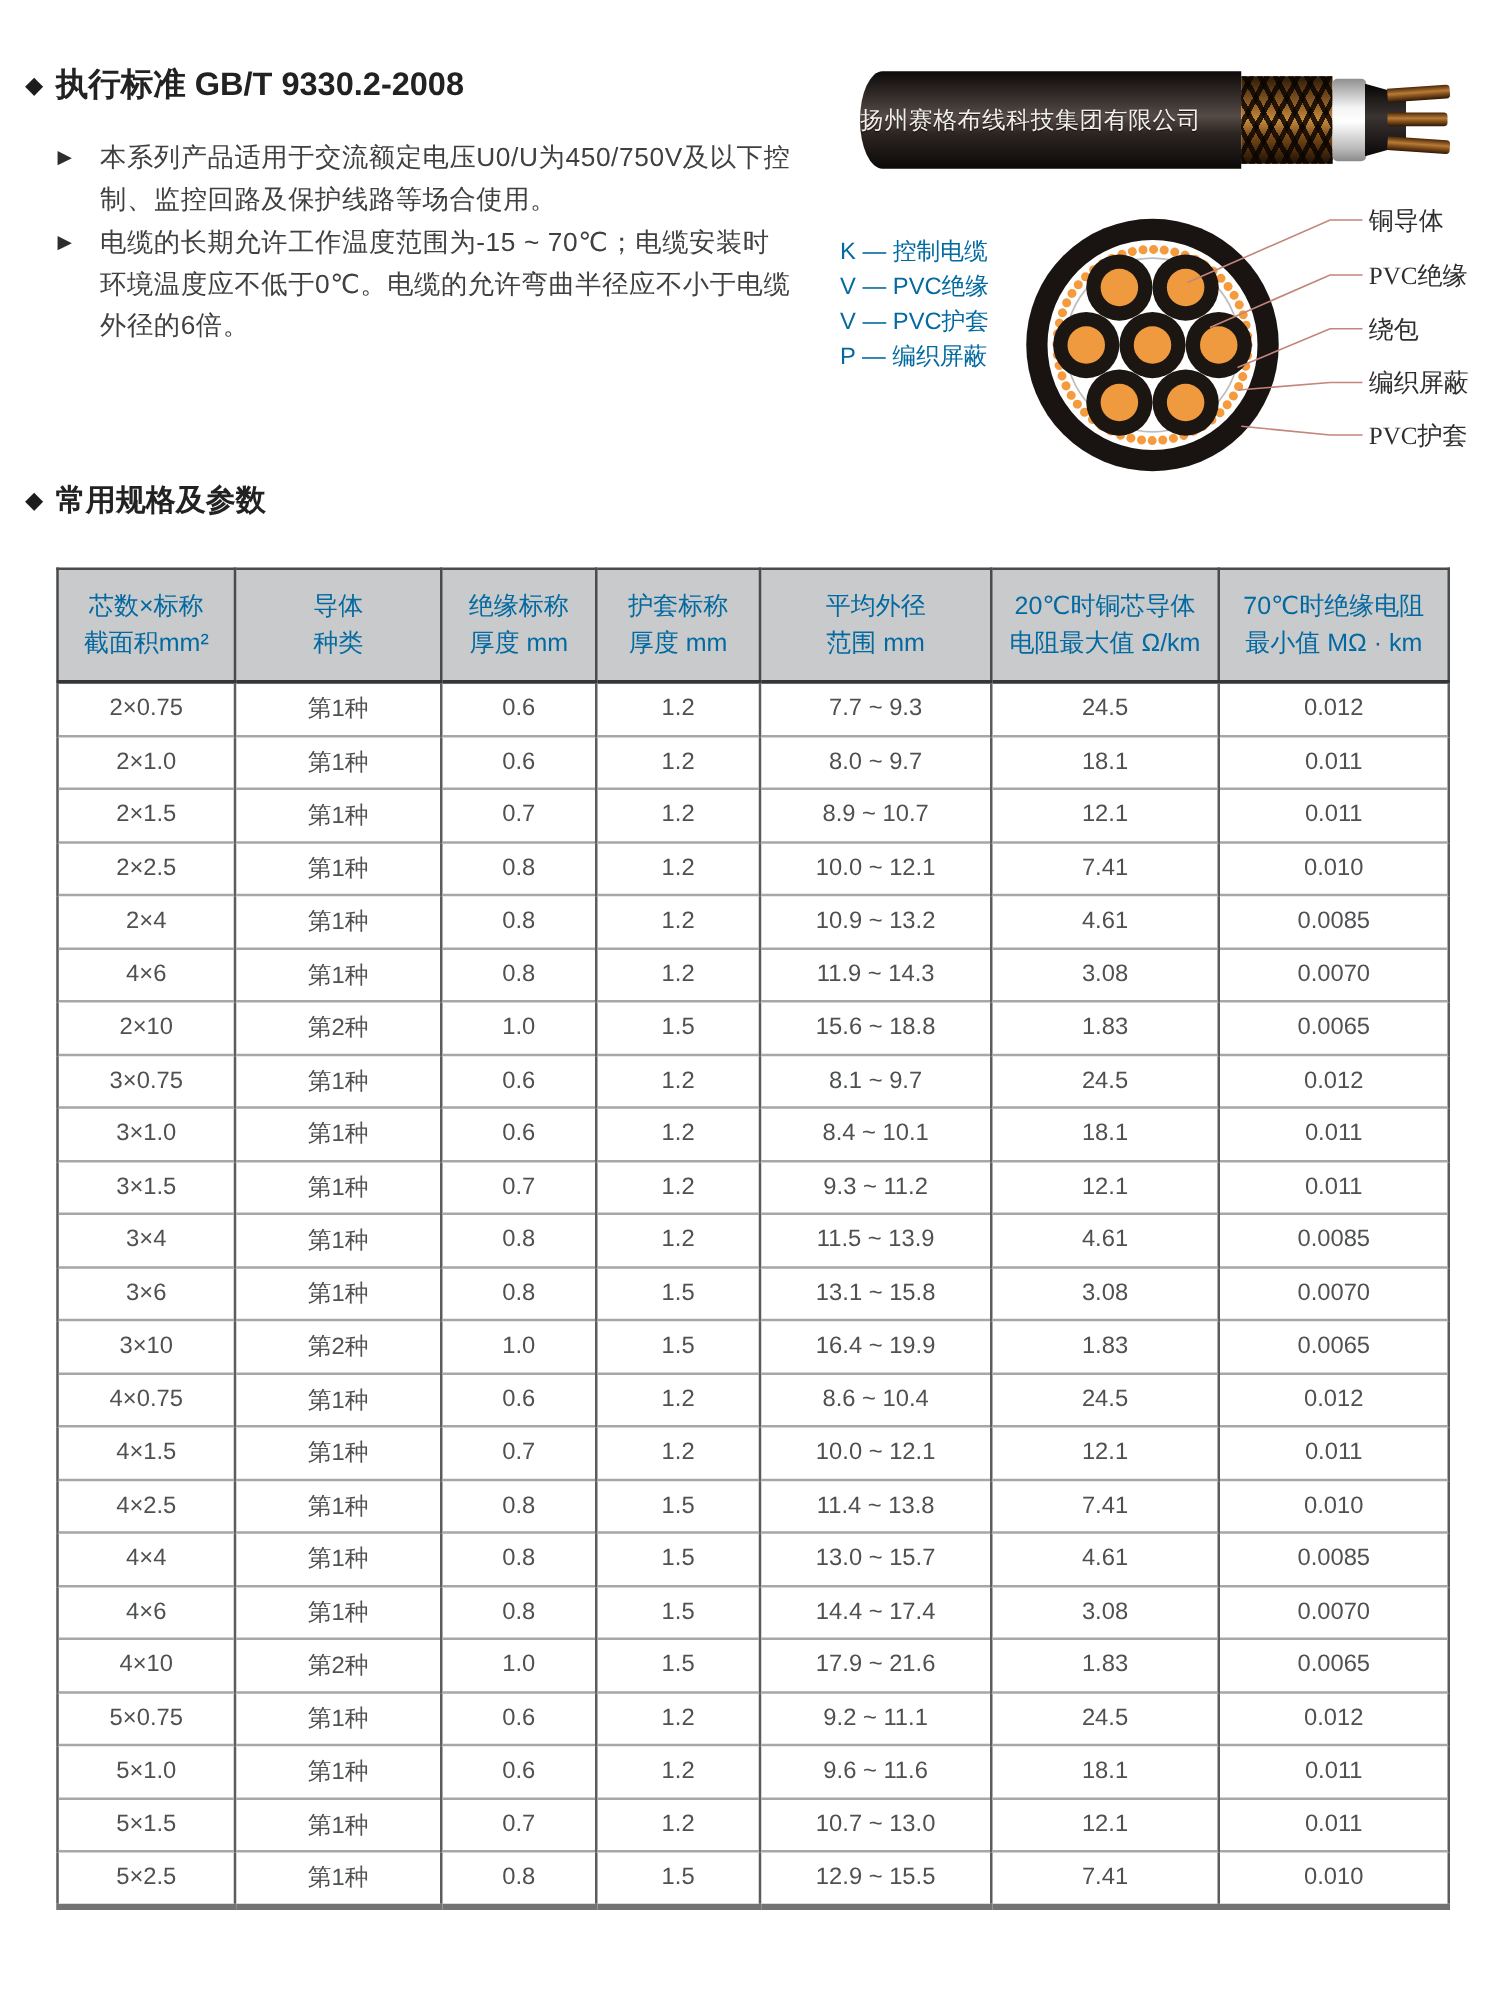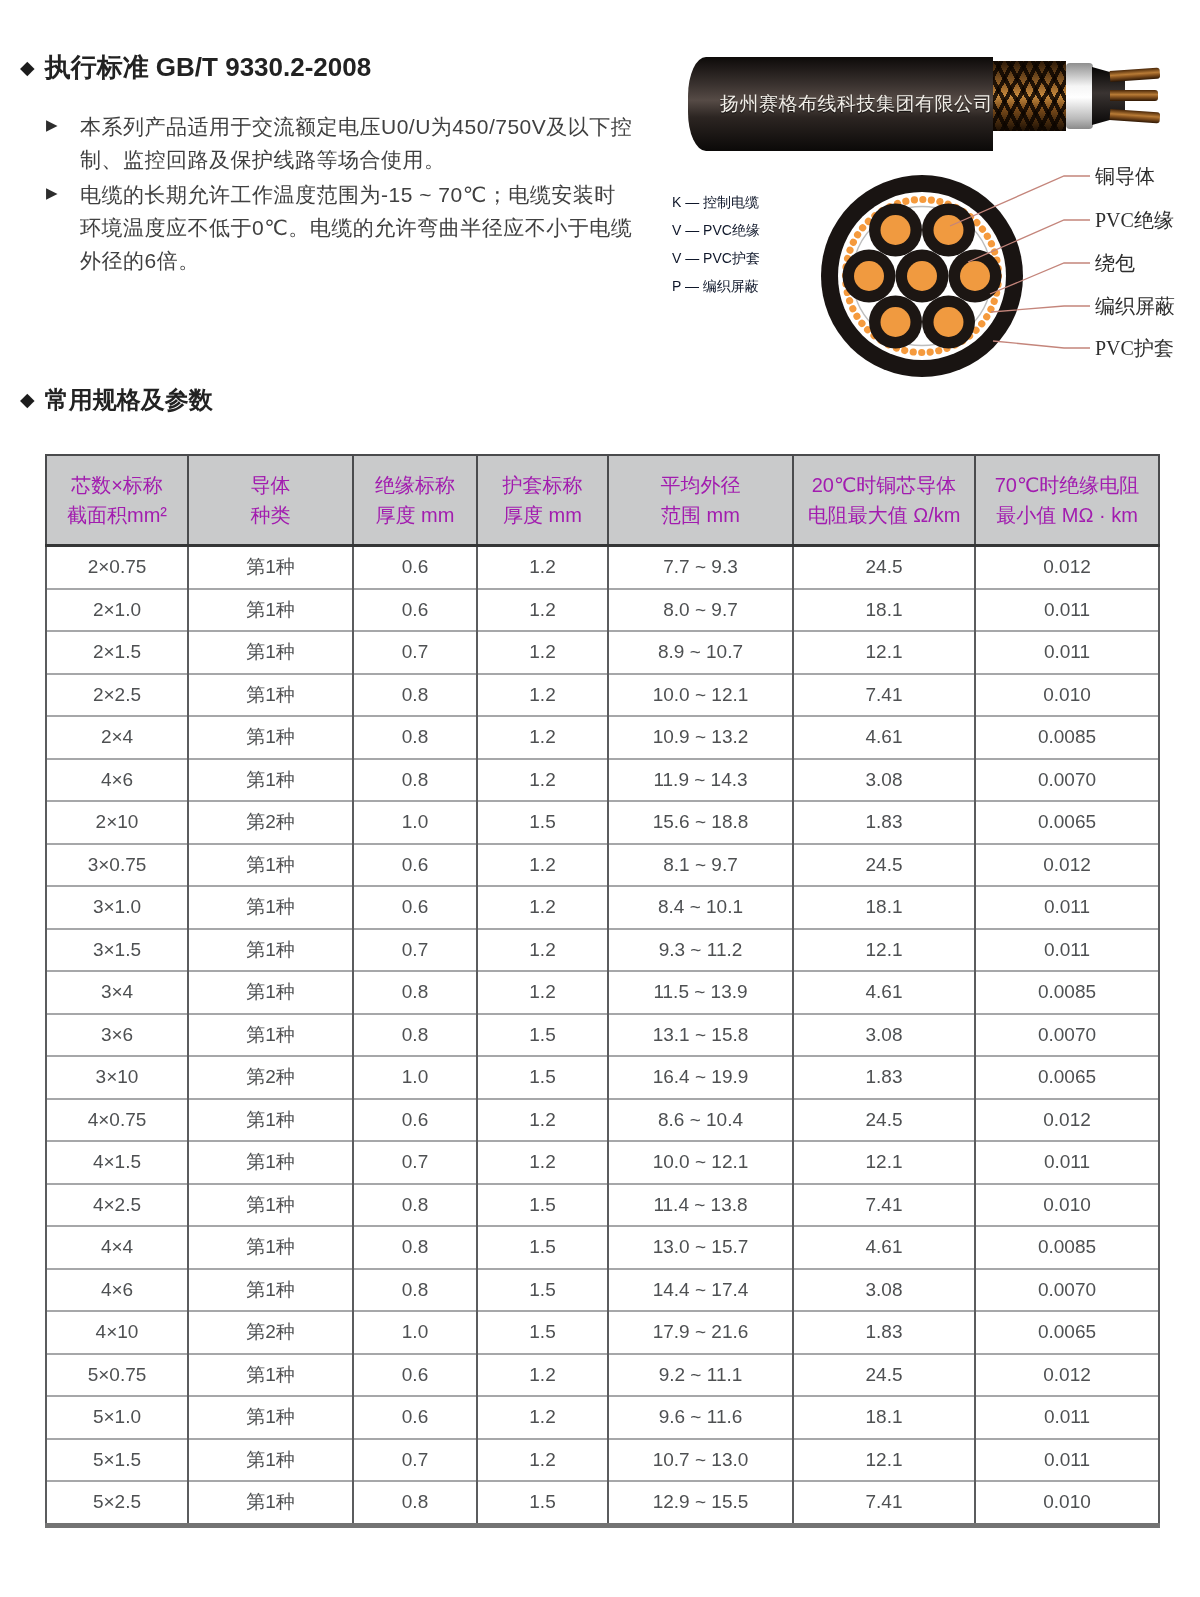--- a/index.html
+++ b/index.html
@@ -12,53 +12,53 @@
   .diamond{font-size:19px;margin-right:10px;position:relative;top:-2px;color:#1c1c1c;}
 
   
   .intro{position:absolute;left:46px;top:74px;width:588px;}
   .bullet{display:flex;margin-bottom:2px;}
   .tri{width:34px;flex:0 0 34px;font-size:15px;color:#2d2d2d;padding-top:6px;}
   .btext{flex:1;margin:0;font-size:21px;line-height:33px;color:#404040;letter-spacing:.5px;}
 
   
   .cable-photo{position:absolute;left:685px;top:18px;width:480px;height:88px;}
-  .jacket{position:absolute;left:3px;top:3px;width:305px;height:94px;
+  .jacket{position:absolute;left:3px;top:3px;width:305px;height:78px;
           border-radius:18px 0 0 18px / 39px 0 0 39px;
           background:linear-gradient(to bottom,#0d0a09,#3b3330 30%,#564b46 46%,#2c2522 64%,#0b0908);
-          display:flex;align-items:center;justify-content:flex-end;}
+          display:flex;align-items:center;justify-content:flex-start;}
   .brand{color:#f2efe9;font-family:"Liberation Serif","DejaVu Serif",serif;
          font-size:19px;letter-spacing:.5px;white-space:nowrap;text-shadow:0 1px 1px rgba(0,0,0,.8);}
   .braid{position:absolute;left:308px;top:7px;width:73px;height:70px;
          background:
            repeating-linear-gradient(62deg, rgba(12,5,0,.85) 0 4px, rgba(0,0,0,0) 4px 11px),
            repeating-linear-gradient(-62deg, rgba(12,5,0,.85) 0 4px, rgba(0,0,0,0) 4px 11px),
            linear-gradient(to bottom,#2b1807,#a06a2c 38%,#c68a3e 50%,#7a4b1a 68%,#1d1004);}
   .wrapband{position:absolute;left:381px;top:9px;width:27px;height:66px;border-radius:4px;
          background:linear-gradient(to bottom,#8f8f8f,#f5f5f5 35%,#ffffff 52%,#b9b9b9 85%,#8a8a8a);}
   .innerj{position:absolute;left:407px;top:13px;width:33px;height:58px;
          background:linear-gradient(to bottom,#060504,#3a3432 45%,#0a0808);
          clip-path:polygon(0 0,100% 16%,100% 84%,0 100%);}
   .rod{position:absolute;height:11px;border-radius:0 3px 3px 0;transform-origin:left center;
        background:linear-gradient(to bottom,#4a2708,#b87b36 42%,#8a5520 62%,#2e1704);}
   .rod1{left:425px;top:17px;width:50px;transform:rotate(-4deg);}
   .rod2{left:425px;top:36px;width:48px;}
   .rod3{left:425px;top:55px;width:50px;transform:rotate(4deg);}
 
   
-  .legend{position:absolute;left:672px;top:152px;font-size:14px;line-height:28px;color:#0f172a;}
+  .legend{position:absolute;left:672px;top:152px;font-size:19px;line-height:28px;color:#0369a1;}
 
   
   .xsection{position:absolute;left:660px;top:106px;}
   .xs-label{font-family:"Liberation Serif","DejaVu Serif",serif;font-size:20px;fill:#2e2e2e;}
 
   
   .specs{position:absolute;left:45px;top:418px;width:1113px;border-collapse:collapse;
          table-layout:fixed;font-size:19px;color:#4e5052;}
-  .specs th{background:#c9cacb;height:88px;font-weight:normal;color:#a21caf;font-size:20px;
+  .specs th{background:#c9cacb;height:88px;font-weight:normal;color:#0369a1;font-size:20px;
             border:2px solid #4a4b4d;border-bottom:3px solid #353637;line-height:30px;padding:0;}
   .specs th span{display:block;}
   .specs td{height:40.5px;text-align:center;padding:0;
             border-left:2px solid #5b5c5e;border-right:2px solid #5b5c5e;
             border-top:2px solid #a6a7a9;}
   .specs{border:2px solid #454648;}
   .specs tr:last-child td{border-bottom:5px solid #737373;}
 </style>
 </head>
 <body>

